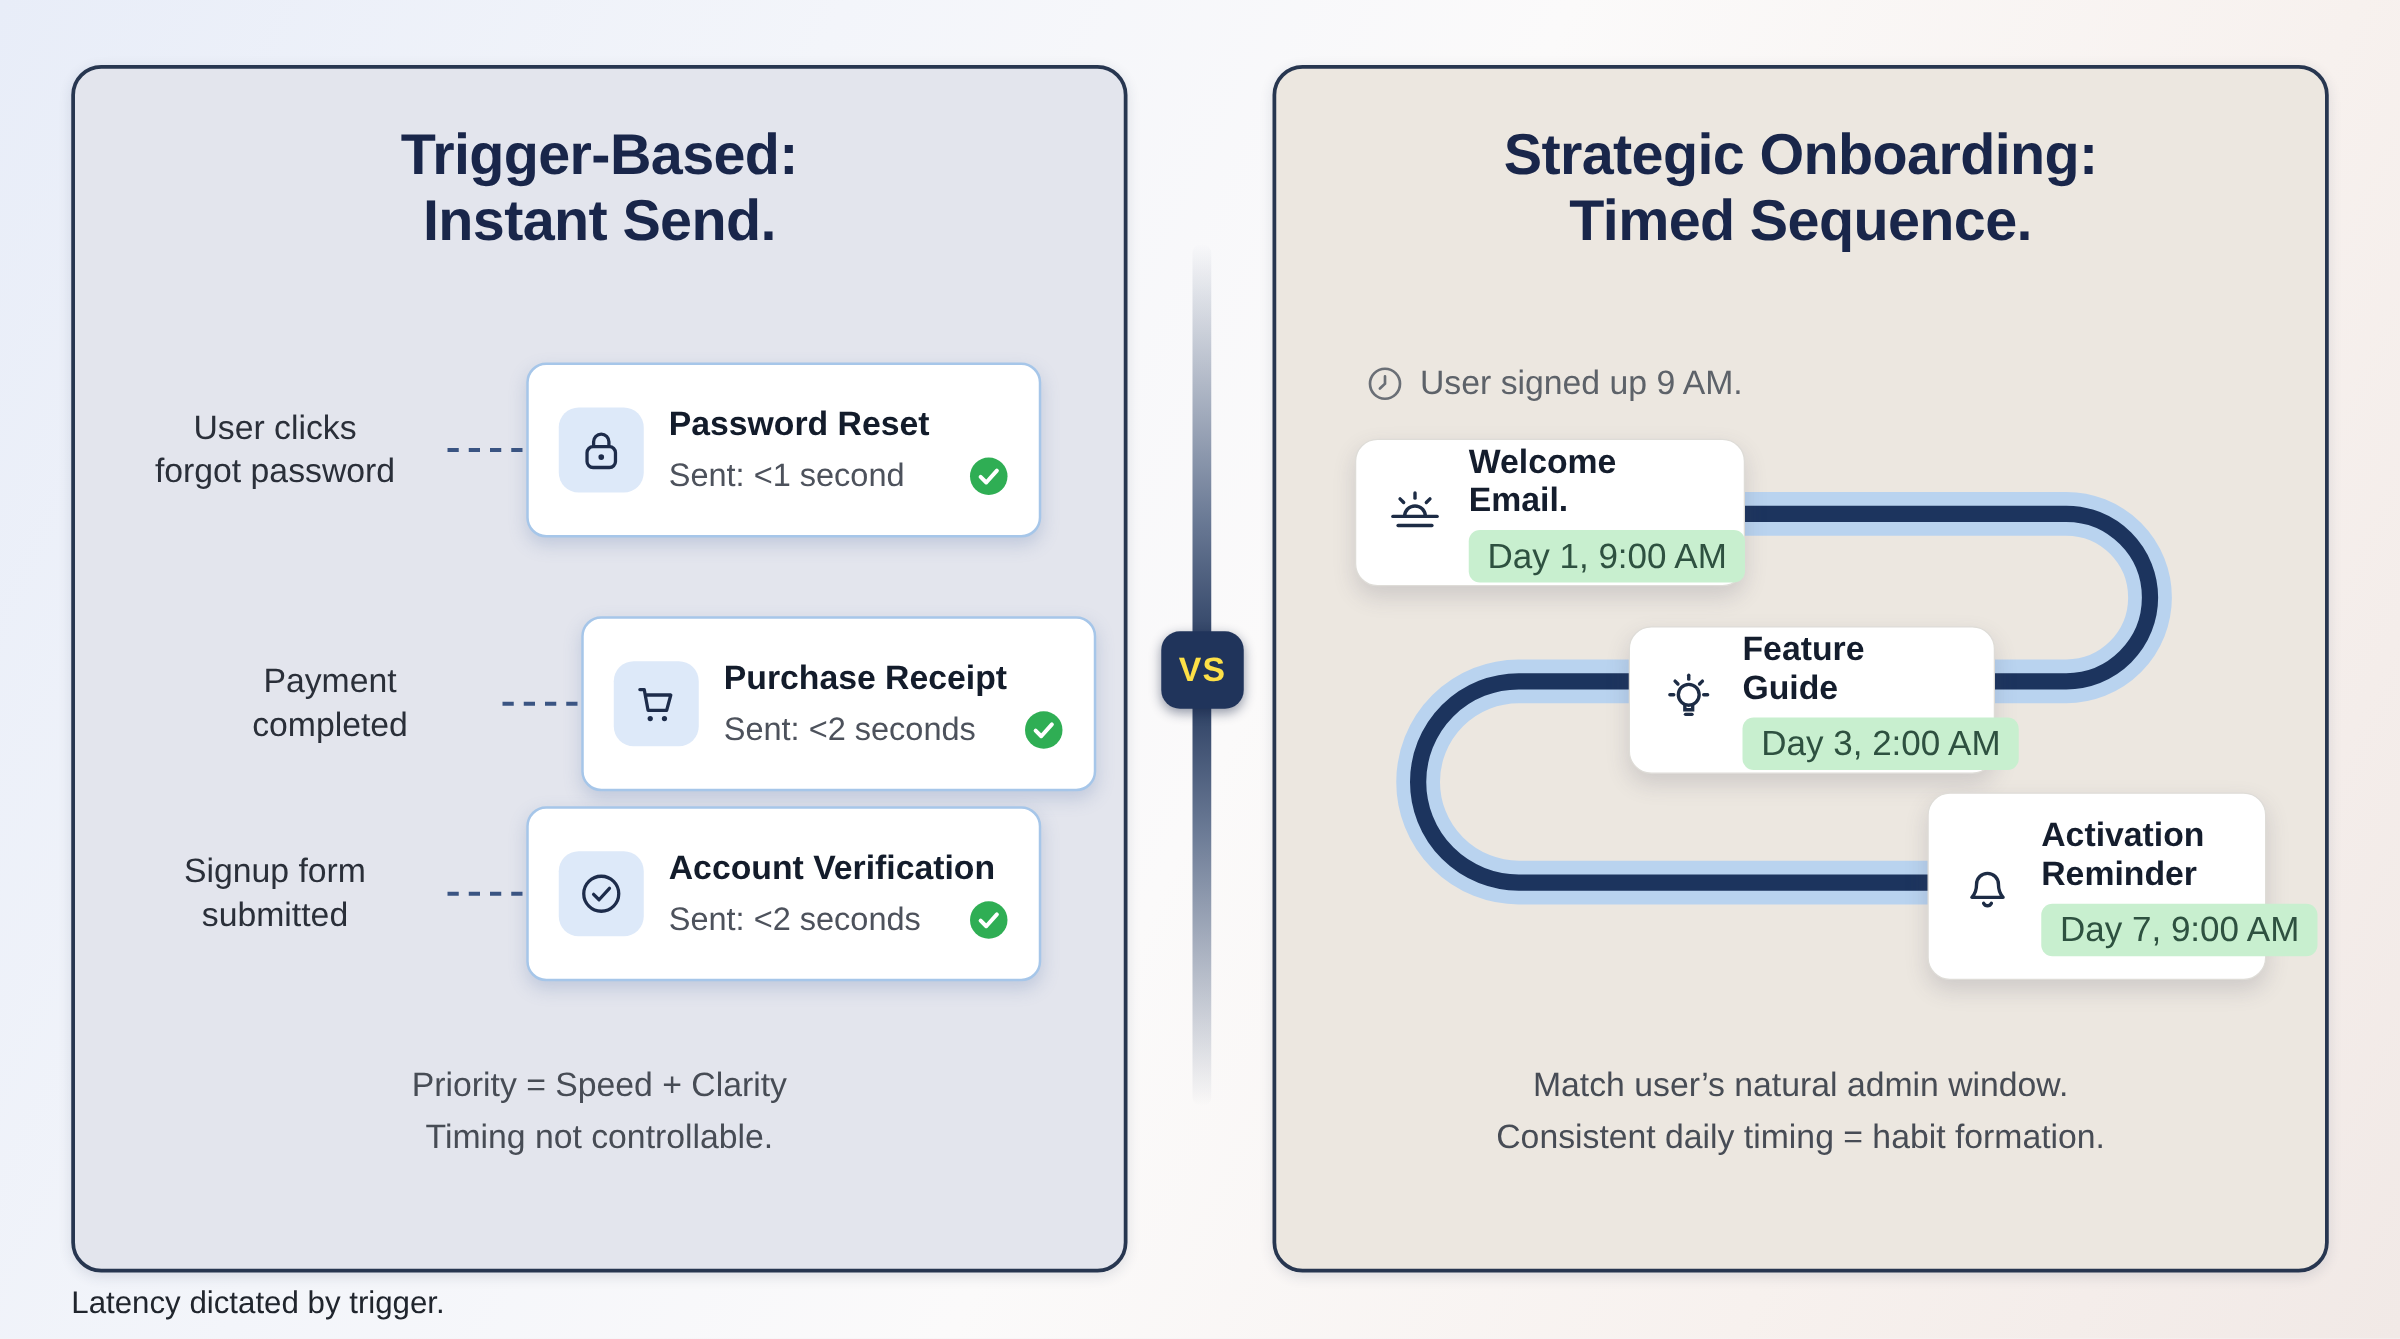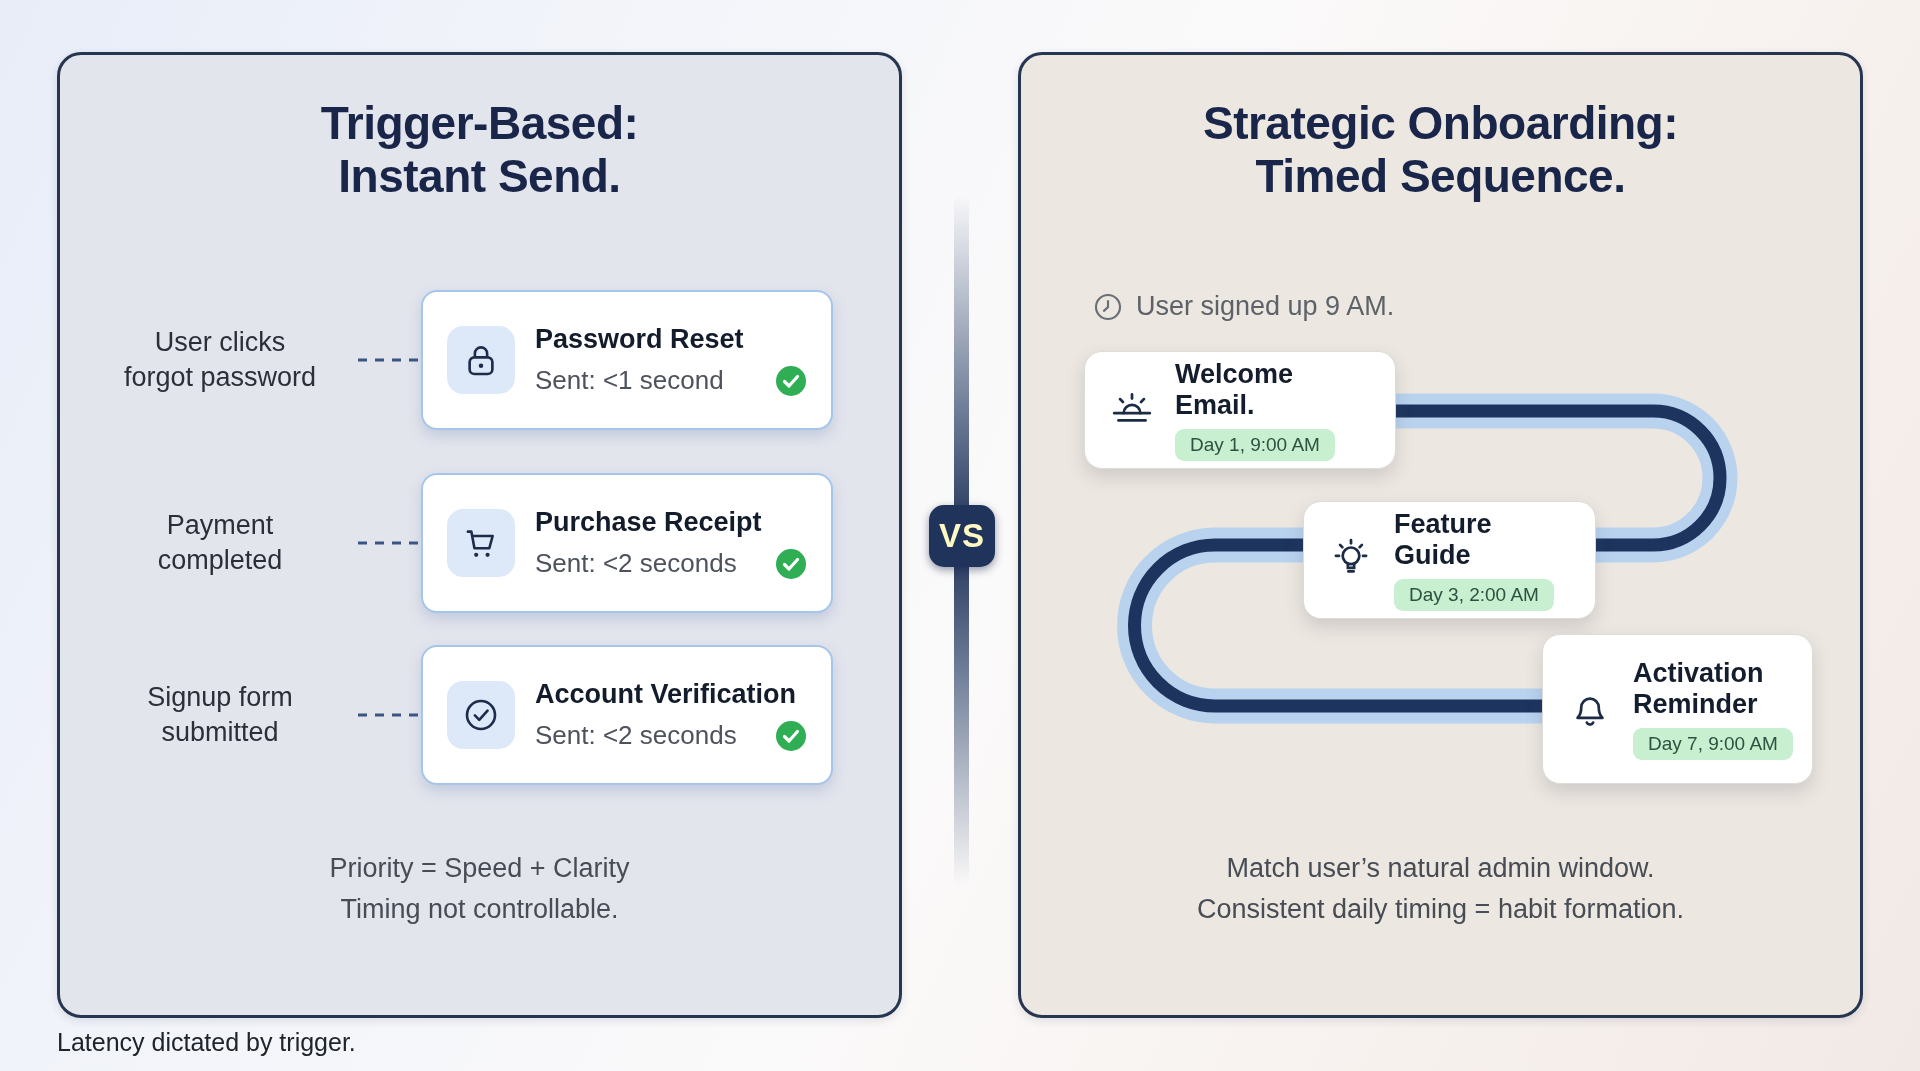--- a/index.html
+++ b/index.html
@@ -15,21 +15,21 @@
     box-shadow:0 3px 10px rgba(35,50,85,.12);
   }
   .panel-left{left:57px;background:#e3e5ed;}
   .panel-right{left:1018px;background:#ece7e0;}
   .panel-title{
     margin-top:42px;text-align:center;font-size:46px;font-weight:bold;
     color:#19264a;line-height:1.16;letter-spacing:-0.5px;
   }
   
   .trigger-row{position:absolute;left:0;width:100%;height:140px;}
-  .row-1{top:235px;} .row-2{top:418px;} .row-3{top:590px;}
+  .row-1{top:235px;} .row-2{top:438px;margin-left:44px;} .row-3{top:590px;}
   .trigger-label{
     position:absolute;left:28px;width:264px;top:50%;transform:translateY(-50%);
     text-align:center;font-size:27px;color:#2a2f39;line-height:1.3;
   }
   .trigger-arrow{
     position:absolute;left:296px;top:50%;transform:translateY(-50%);
     width:104px;height:26px;color:#3a5482;
   }
   .trigger-card{
     position:absolute;left:361px;top:0;width:412px;height:140px;
@@ -52,22 +52,22 @@
   .panel-footer{position:absolute;top:1028px;font-size:25px;color:#20252d;}
   .footer-left{left:57px;}
   .footer-right{right:57px;text-align:right;}
   
   .divider-line{
     position:absolute;left:954px;top:195px;width:15px;height:690px;border-radius:8px;
     background:linear-gradient(to bottom,rgba(44,64,98,0) 0%,rgba(58,79,115,.75) 32%,#203459 50%,rgba(58,79,115,.75) 68%,rgba(44,64,98,0) 100%);
   }
   .vs-badge{
     position:absolute;left:929px;top:505px;width:66px;height:62px;border-radius:15px;
-    background:#20345b;color:#fef9c3;display:flex;align-items:center;justify-content:center;
-    font-size:33px;font-weight:bold;letter-spacing:1px;
+    background:#20345b;color:#fde047;display:flex;align-items:center;justify-content:center;
+    font-size:27px;font-weight:bold;letter-spacing:1px;
     box-shadow:0 3px 9px rgba(18,32,65,.45);
   }
   
   .signup-note{
     position:absolute;left:72px;top:236px;display:flex;align-items:center;gap:13px;
     color:#5d6269;font-size:27px;
   }
   .signup-note .clock{color:#6a6f76;display:flex;}
   .snake-svg{position:absolute;left:0;top:0;z-index:1;}
   .step-card{
@@ -75,21 +75,21 @@
     box-shadow:0 8px 18px rgba(70,72,92,.18);
     display:flex;align-items:center;gap:18px;padding:0 22px;
   }
   .step-card-1{left:63px;top:296px;width:312px;height:118px;}
   .step-card-2{left:282px;top:446px;width:293px;height:118px;}
   .step-card-3{left:521px;top:579px;width:271px;height:150px;}
   .step-icon{flex:0 0 auto;color:#1d2c45;display:flex;}
   .step-main{display:flex;flex-direction:column;align-items:flex-start;min-width:0;}
   .step-title{font-size:27px;font-weight:bold;color:#141d2d;line-height:1.12;}
   .step-pill{
-    margin-top:9px;background:#c8efcf;color:#2e5140;font-size:19px;
+    margin-top:9px;background:#c8efcf;color:#2e5140;font-size:28px;
     padding:5px 15px;border-radius:9px;white-space:nowrap;
   }
 </style>
 </head>
 <body>
 
 <div class="stage">
 
   <div class="panel panel-left">
     <div class="panel-title">

